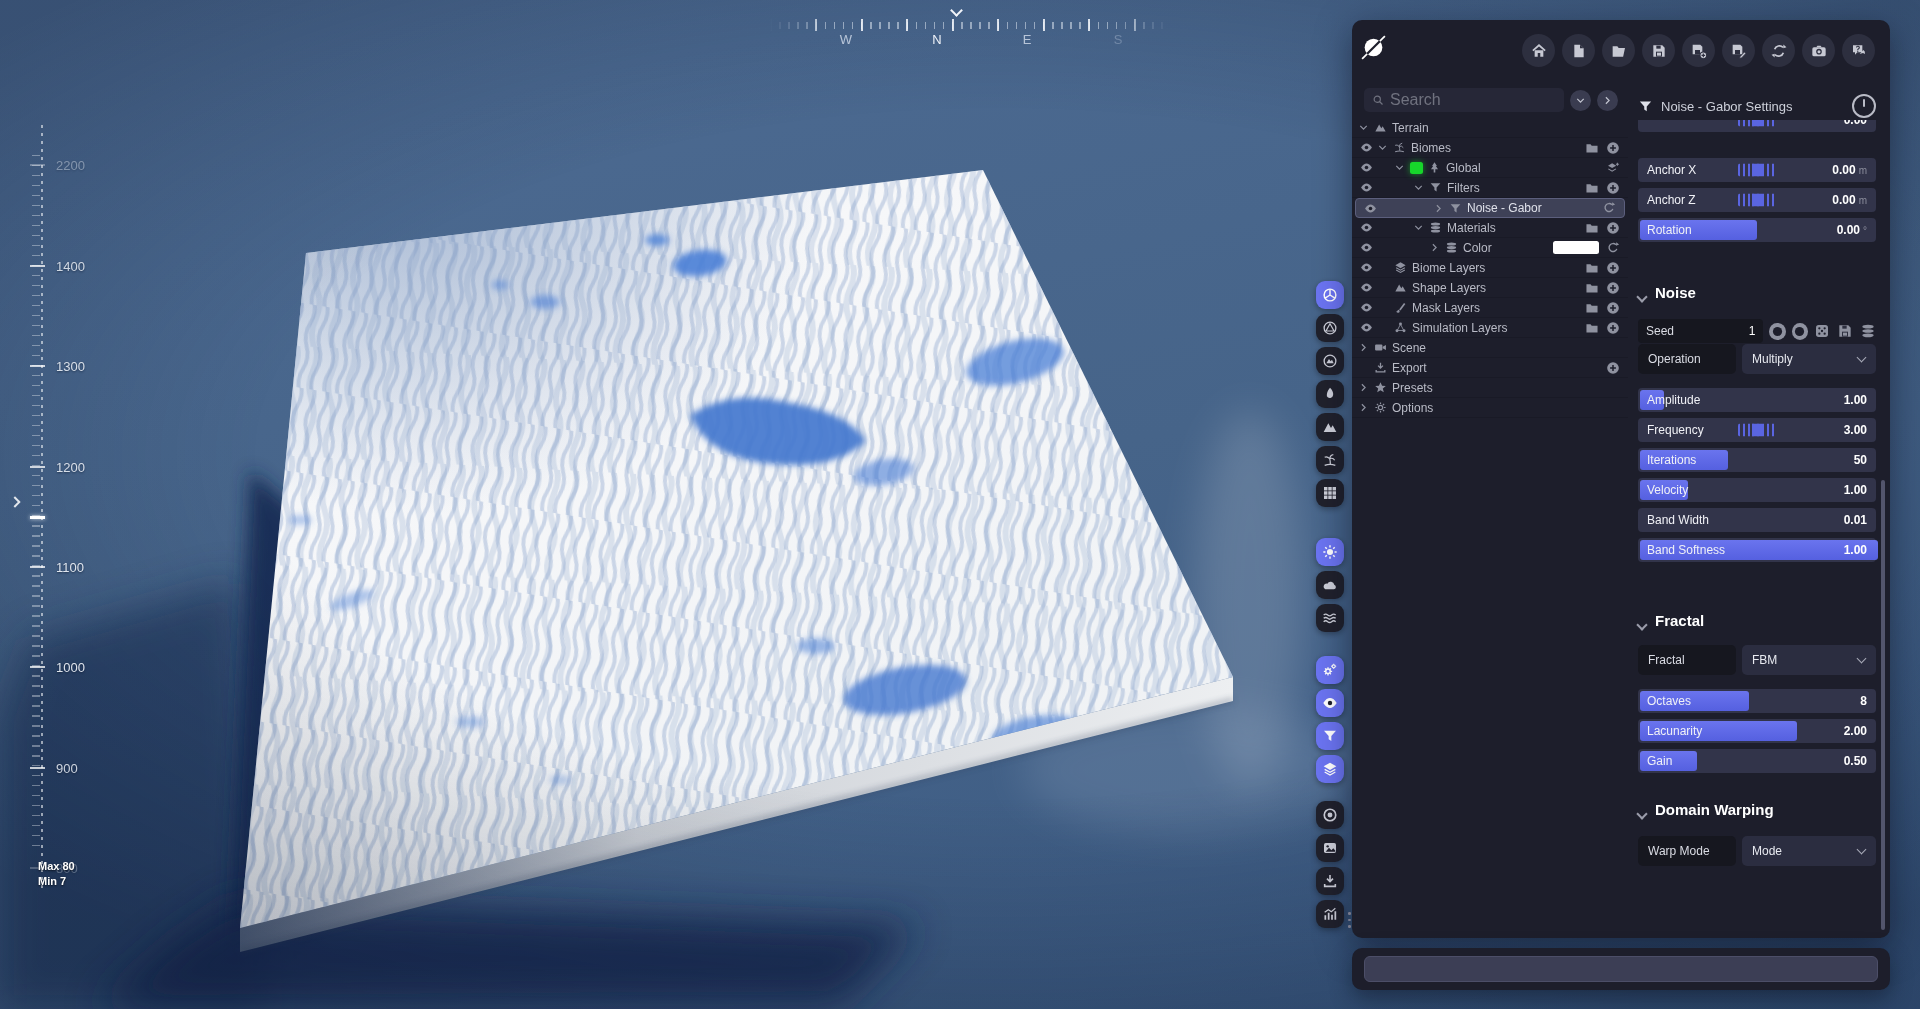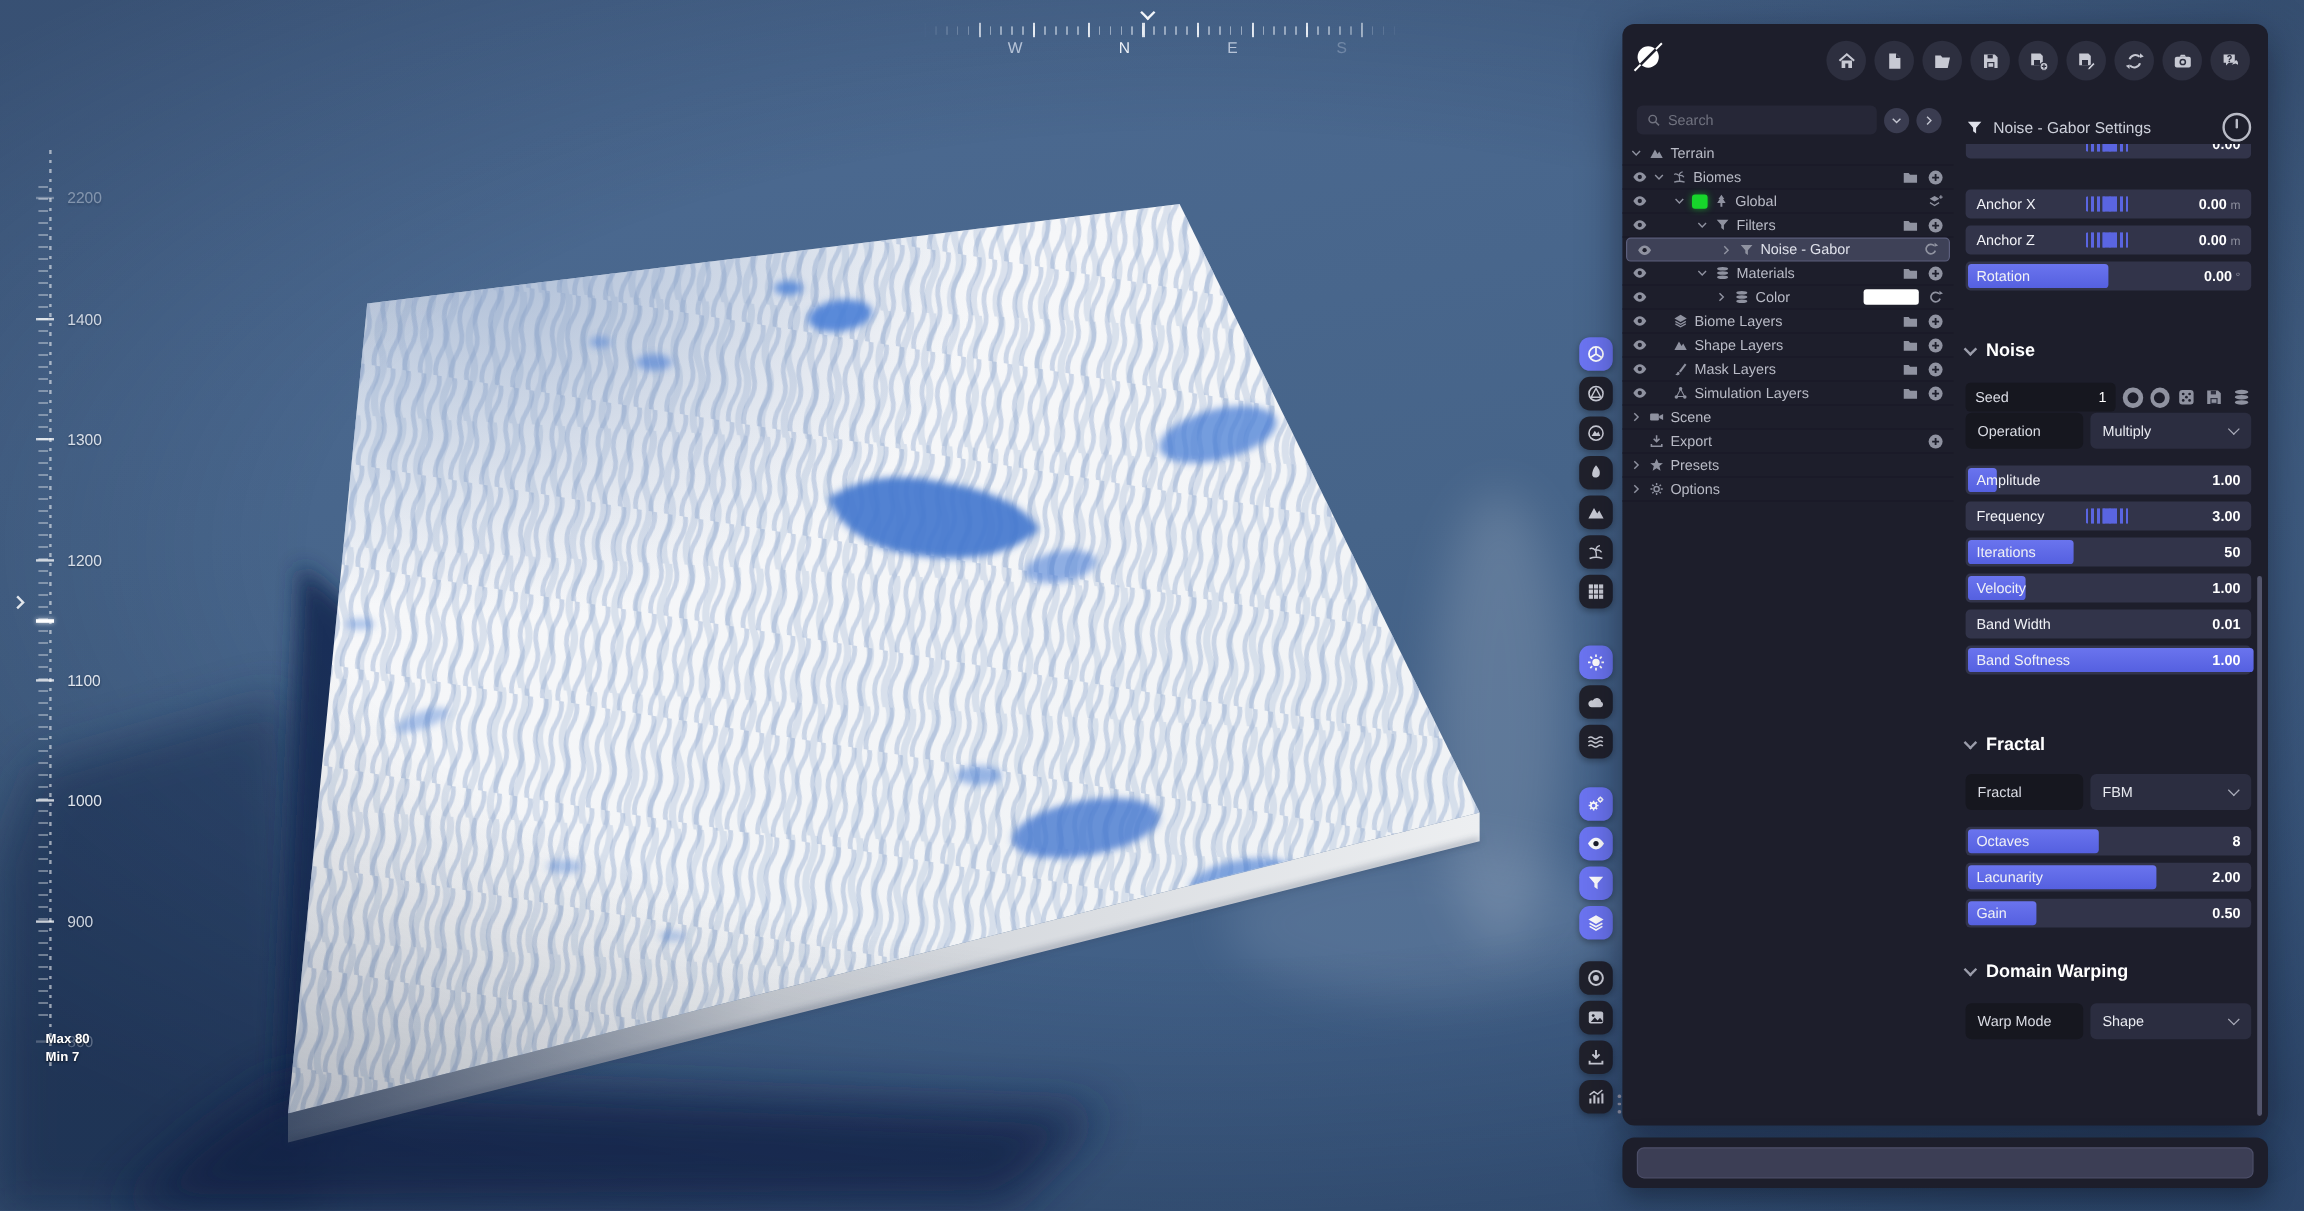--- a/index.html
+++ b/index.html
@@ -45,21 +45,21 @@
   .ptop{position:absolute;left:0;top:0;right:0;height:56px;display:flex;align-items:center}
   .logo{position:absolute;left:8px;top:14px;width:27px;height:27px}
   .icons{position:absolute;right:15px;top:14px;display:flex;gap:7px}
   .cbtn{width:33px;height:33px;border-radius:50%;background:#2d2f3f;color:#c7c9d3;display:flex;align-items:center;justify-content:center;cursor:pointer}
   .cbtn svg{width:16px;height:16px}
 
   
   .tree{position:absolute;left:0;top:60px;width:276px;bottom:0;padding:4px 0}
   .search{display:flex;align-items:center;margin:4px 10px 6px 12px;gap:6px}
   .sbox{flex:1;height:24px;background:#262737;border-radius:5px;display:flex;align-items:center;padding:0 8px;gap:6px;color:#70727f}
-  .sbox input{border:none;outline:none;background:transparent;color:#3b82f6;font-size:12px;width:100%}
+  .sbox input{border:none;outline:none;background:transparent;color:#3b82f6;font-size:16px;width:100%}
   .sbox input::placeholder{color:#70727f}
   .sbox svg{width:12px;height:12px;flex:none}
   .scir{width:21px;height:21px;border-radius:50%;background:#3a3c50;color:#c3c5d0;display:flex;align-items:center;justify-content:center;cursor:pointer;flex:none}
   .scir svg{width:11px;height:11px}
   .tr{position:relative;height:20px;display:flex;align-items:center;padding-left:6px;border-bottom:1px solid #191a26;cursor:pointer}
   .tr .ti{width:13px;height:13px;flex:none;color:#8f92a0;margin-right:5px}
   .tr .eye{margin-right:4px;margin-left:2px}
   .tr .ind{flex:none;height:1px}
   .tl{font-size:12px;color:#b9bbc6;white-space:nowrap}
   .trail{position:absolute;right:8px;display:flex;align-items:center;gap:7px;color:#8f92a0}
@@ -79,21 +79,21 @@
   .srow{position:relative;height:24px;background:#32344a;border-radius:4px;display:flex;align-items:center;margin-top:6px}
   .fillbar{position:absolute;left:2px;top:2px;bottom:2px;border-radius:3px;background:linear-gradient(180deg,#6a74ee,#5560e0)}
   .slabel{position:relative;font-size:12px;color:#f0f1f6;margin-left:9px;z-index:1}
   .sval{position:absolute;right:9px;font-size:12px;color:#fff;z-index:1}
   .sval i{font-style:normal;font-size:10px;color:#8b8d9c;margin-left:3px}
   .scrub{position:absolute;left:50%;top:50%;width:38px;height:13px;transform:translate(-50%,-50%);border-radius:2px;
     background:linear-gradient(#5d68ea,#5d68ea) 50% 50%/10px 100% no-repeat,
       repeating-linear-gradient(90deg,#5d68ea 0 2px,transparent 2px 4.8px);opacity:.95}
   .cliprow{position:relative;height:14px;overflow:hidden;margin-top:2px}
   .cliprow .srow{position:absolute;left:0;right:0;top:-12px;margin-top:0}
-  .sect{display:flex;align-items:center;gap:9px;color:#fff;font-size:15px;font-weight:700}
+  .sect{display:flex;align-items:flex-end;gap:9px;color:#fff;font-size:15px;font-weight:700}
   .sect .chv{width:8px;height:8px;border-right:2px solid #9b9dab;border-bottom:2px solid #9b9dab;transform:rotate(45deg);margin-top:-4px}
   .drow{display:flex;gap:6px;height:30px;margin-top:6px}
   .dlab{flex:1;background:#16171f;border-radius:5px;display:flex;align-items:center;padding:0 10px;font-size:12px;color:#dadce4}
   .dsel{width:134px;background:#2b2d40;border-radius:5px;display:flex;align-items:center;padding:0 10px;font-size:12px;color:#e8eaf0;position:relative;cursor:pointer}
   .dsel .chv{position:absolute;right:11px;width:7px;height:7px;border-right:1.8px solid #a9abb8;border-bottom:1.8px solid #a9abb8;transform:rotate(45deg);margin-top:-3px}
   .seedrow{display:flex;align-items:center;height:24px;margin-top:6px;gap:6px}
   .seedbox{width:130px;height:24px;background:#16171f;border-radius:4px;display:flex;align-items:center;padding:0 8px;font-size:12px;color:#dadce4}
   .seedbox b{margin-left:auto;font-weight:400;color:#fff}
   .mini{width:17px;height:17px;border-radius:50%;background:#8f92a0;color:#1d1e2b;display:flex;align-items:center;justify-content:center;cursor:pointer}
   .mini svg{width:11px;height:11px}
@@ -986,21 +986,21 @@
     </div>
 
     <div class="sect" style="margin-top:28px">
       <span class="chv"></span>
       <span>Domain Warping</span>
     </div>
 
     <div class="drow" style="margin-top:18px">
       <div class="dlab">Warp Mode</div>
       <div class="dsel">
-        <span>Shape</span>
+        <span>Mode</span>
         <span class="chv"></span>
       </div>
     </div>
 
     <div class="scrollbar"></div>
   </div>
 </div>
 
 <div class="botbar">
   <div class="inner"></div>

